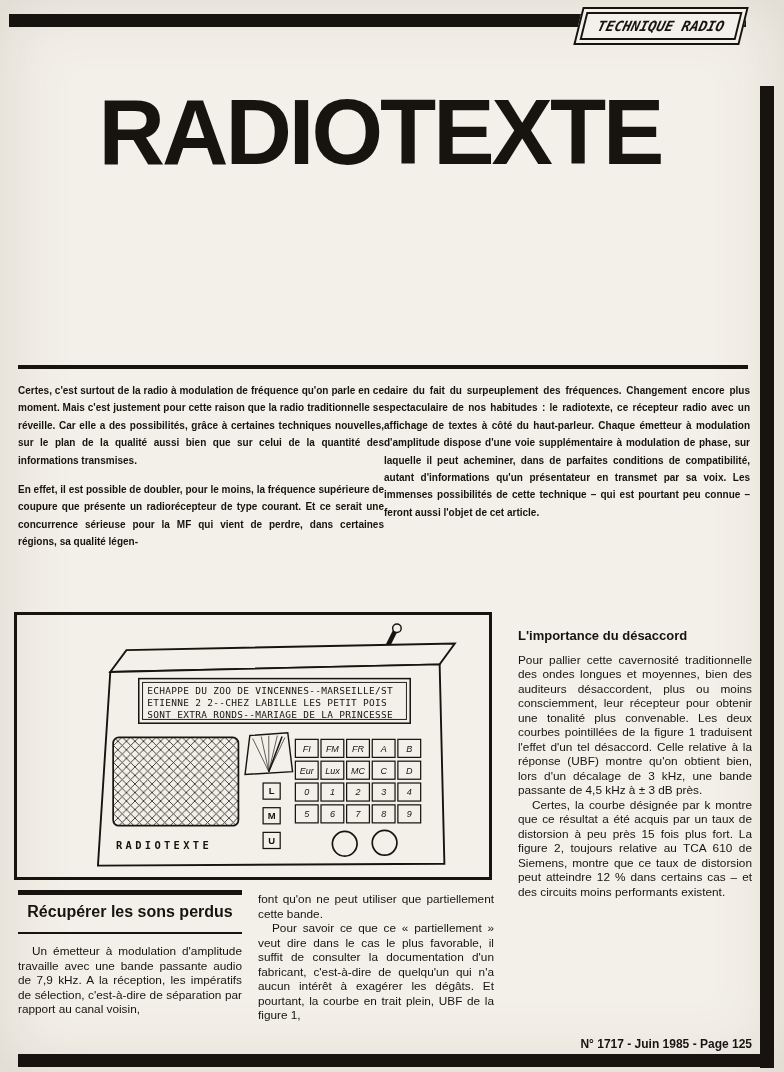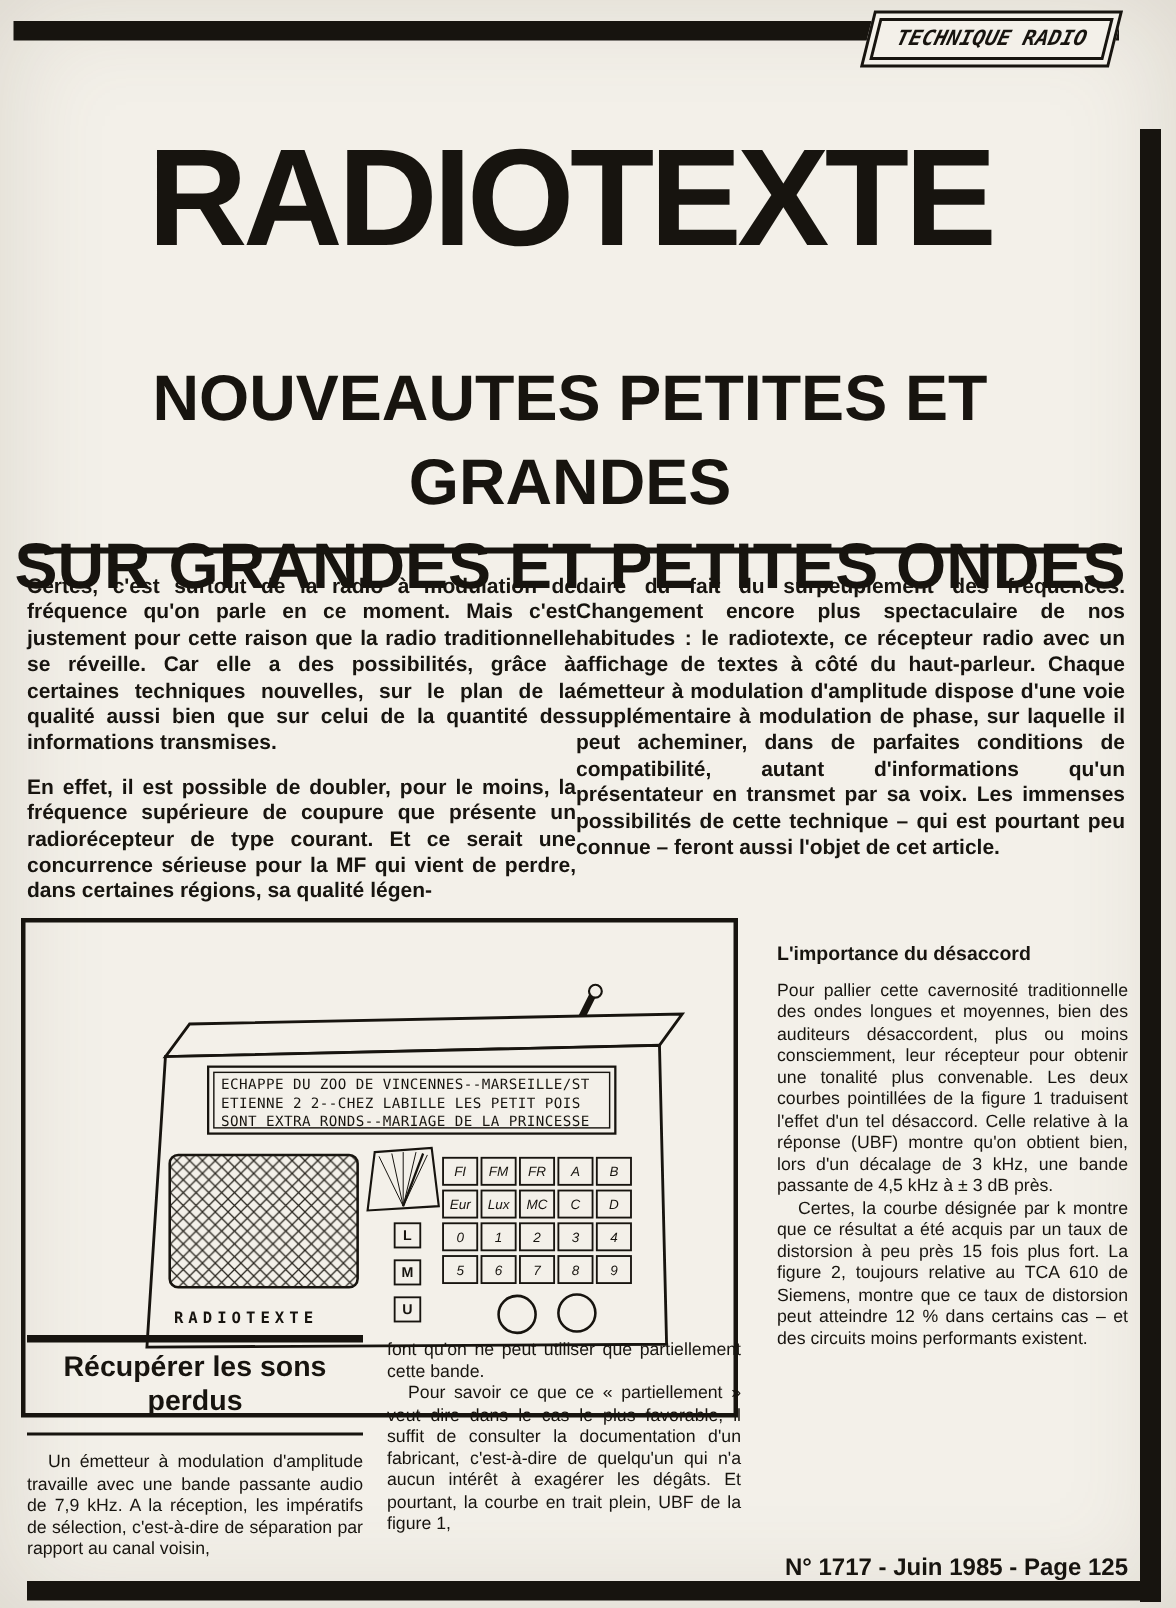--- a/index.html
+++ b/index.html
@@ -35,78 +35,74 @@
   }
   .subtitle {
     position:absolute; left:0; top:238px; width:760px; text-align:center;
     font-size:43px; font-weight:bold; line-height:56px; letter-spacing:0;
   }
 
   
   .intro {
     position:absolute; left:18px; top:382px; width:732px;
     display:flex; 
-    font-weight:bold; font-size:14px; line-height:17.4px; text-align:justify;
+    font-weight:bold; font-size:10px; line-height:17.4px; text-align:justify;
   }
   .intro .col { flex:1; }
   .intro p + p { margin-top:12px; }
 
   
   .figure-box {
-    position:absolute; left:14px; top:612px; width:478px; height:333px;
+    position:absolute; left:14px; top:612px; width:478px; height:268px;
     border:3px solid #17140f;
     padding-left:24px;
   }
   .figure-box svg { width:100%; height:100%; display:block; }
   .disp     { font:10px "DejaVu Sans Mono", monospace; fill:#17140f; letter-spacing:0.3px; }
   .devlabel { font:bold 11px "DejaVu Sans Mono", monospace; fill:#17140f; letter-spacing:3.5px; }
   .key  { font:italic 9.5px "Liberation Sans", sans-serif; fill:#17140f; text-anchor:middle; }
   .band { font:bold 10px "Liberation Sans", sans-serif; fill:#17140f; text-anchor:middle; }
 
   
   .bodytext { font-size:11.8px; line-height:14.5px; text-align:justify; }
   .left-col   { position:absolute; left:18px;  top:890px; width:224px; }
   .middle-col { position:absolute; left:258px; top:892px; width:236px; }
   .right-col  { position:absolute; left:518px; top:613px; width:234px; }
 
   .heading-box {
     border-top:5px solid #17140f; border-bottom:2px solid #17140f;
     padding:5px 6px 9px; text-align:center;
-    font-weight:bold; font-size:19px; line-height:23px;
+    font-weight:bold; font-size:16px; line-height:23px;
   }
   .left-col p { margin-top:10px; text-indent:14px; }
   .middle-col p + p { text-indent:14px; }
   .right-col p + p { text-indent:14px; }
   .right-col h3 { font-size:13px; font-weight:bold; margin:16px 0 9px; text-align:left; }
 
   .footer {
     position:absolute; left:518px; top:1037px; width:234px;
-    text-align:right; font-weight:bold; font-size:16px;
+    text-align:right; font-weight:bold; font-size:12px;
   }
 </style>
 </head>
 <body>
 
 <div class="page">
 
   <div class="top-bar"></div>
   <div class="badge">
     <div class="badge-inner">
       <span>TECHNIQUE RADIO</span>
     </div>
   </div>
   <div class="right-bar"></div>
   <div class="bottom-bar"></div>
 
   <h1 class="title">RADIOTEXTE</h1>
 
-  <h2 class="subtitle">
-    <span>NOUVEAUTES PETITES ET GRANDES</span><br>
-    <span>SUR GRANDES ET PETITES ONDES</span>
-  </h2>
 
   <div class="mid-rule"></div>
 
   <div class="intro">
     <div class="col">
       <p>Certes, c'est surtout de la radio à modulation de fréquence qu'on parle en ce moment. Mais c'est justement pour cette raison que la radio traditionnelle se réveille. Car elle a des possibilités, grâce à certaines techniques nouvelles, sur le plan de la qualité aussi bien que sur celui de la quantité des informations transmises.</p>
       <p>En effet, il est possible de doubler, pour le moins, la fréquence supérieure de coupure que présente un radiorécepteur de type courant. Et ce serait une concurrence sérieuse pour la MF qui vient de perdre, dans certaines régions, sa qualité légen-</p>
     </div>
     <div class="col">
       <p>daire du fait du surpeuplement des fréquences. Changement encore plus spectaculaire de nos habitudes : le radiotexte, ce récepteur radio avec un affichage de textes à côté du haut-parleur. Chaque émetteur à modulation d'amplitude dispose d'une voie supplémentaire à modulation de phase, sur laquelle il peut acheminer, dans de parfaites conditions de compatibilité, autant d'informations qu'un présentateur en transmet par sa voix. Les immenses possibilités de cette technique – qui est pourtant peu connue – feront aussi l'objet de cet article.</p>

